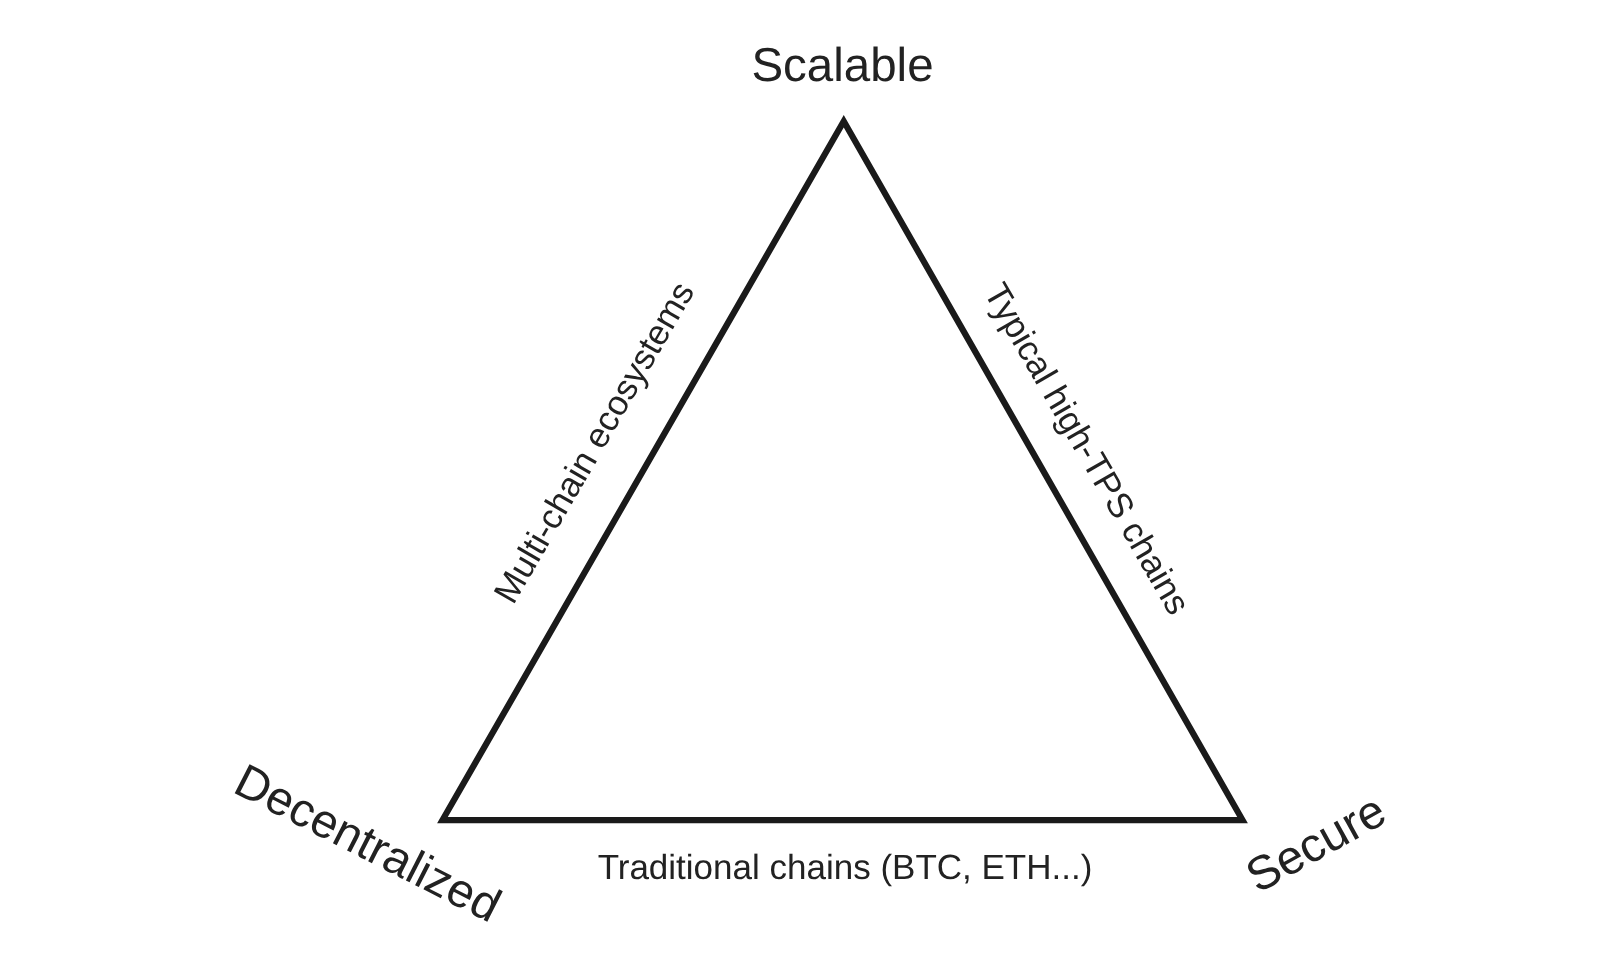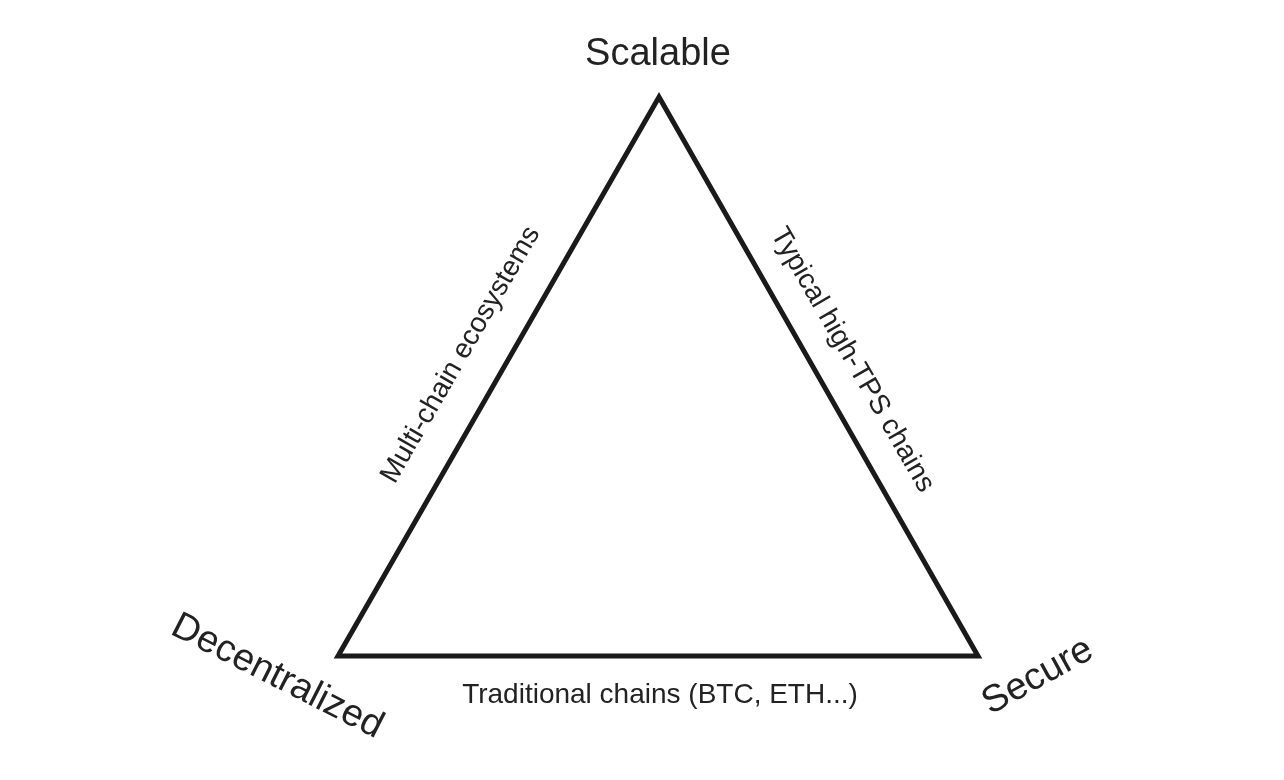--- a/index.html
+++ b/index.html
@@ -8,20 +8,21 @@
     background: #ffffff;
     width: 1284px;
     height: 780px;
     overflow: hidden;
   }
   .canvas {
     position: relative;
     width: 1132px;
     height: 780px;
     background: #ffffff;
+    padding-left: 16px;
   }
   svg {
     display: block;
   }
   .vertex-label {
     font-family: "Liberation Sans", sans-serif;
     font-size: 38px;
     font-weight: 400;
   }
   .edge-label {

